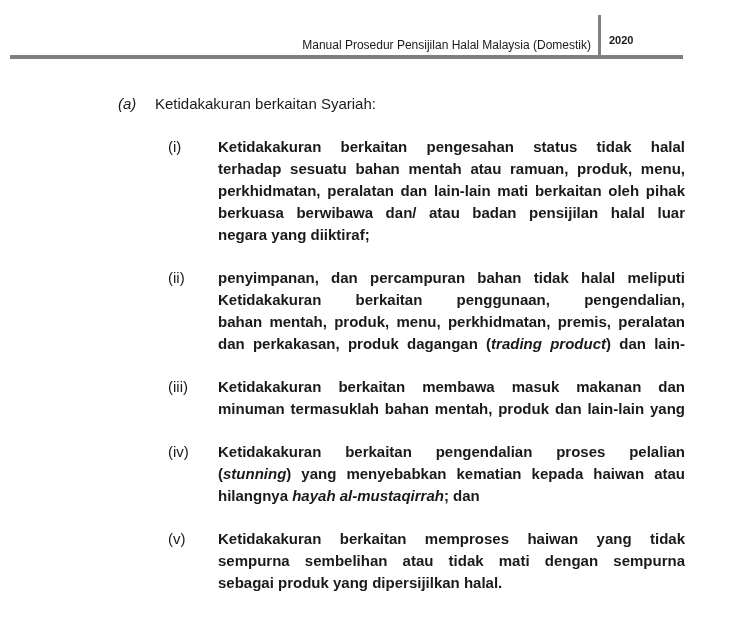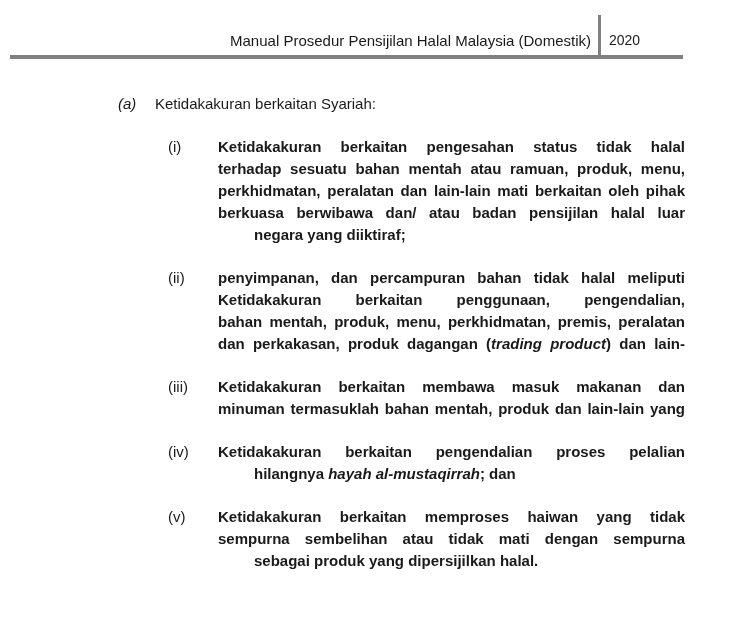--- a/index.html
+++ b/index.html
@@ -21,39 +21,39 @@
     width: 673px;
   }
   .header-row {
     display: flex;
     justify-content: flex-end;
     align-items: flex-end;
     height: 40px;
     margin-top: 15px;
   }
   .header-title {
-    font-size: 15px;
+    font-size: 12px;
     line-height: 19px;
-    padding-bottom: 5px;
     white-space: nowrap;
   }
   .header-separator {
     width: 3px;
     align-self: stretch;
     margin-left: 7px;
     margin-right: 6px;
     background: #808080;
   }
   .header-year {
     width: 76px;
     box-sizing: border-box;
     padding-left: 2px;
     padding-bottom: 5px;
-    font-size: 14px;
+    font-size: 11px;
     line-height: 19px;
+    font-weight: bold;
   }
   .header-rule {
     height: 4px;
     background: #808080;
   }
 
   
   .content {
     position: absolute;
     top: 93px;
@@ -85,21 +85,20 @@
     min-width: 0;
   }
   .line {
     text-align: justify;
     text-align-last: justify;
     font-weight: bold;
   }
   .line.last {
     text-align: right;
     text-align-last: left;
-    margin-left: 36px;
   }
   .it { font-style: italic; }
 </style>
 </head>
 <body>
 
 <div class="page">
 
   <div class="header">
     <div class="header-row">
@@ -139,20 +138,21 @@
           <div class="item-label">(iii)</div>
           <div class="item-text">
             <div class="line"><span>Ketidakakuran berkaitan membawa masuk makanan dan</span></div>
             <div class="line"><span>minuman termasuklah bahan mentah, produk dan lain-lain yang</span></div>
           </div>
         </div>
         <div class="item-row">
           <div class="item-label">(iv)</div>
           <div class="item-text">
             <div class="line"><span>Ketidakakuran berkaitan pengendalian proses pelalian</span></div>
+            <div class="line"><span>(</span><span class="it">stunning</span><span>)  yang menyebabkan kematian kepada haiwan atau</span></div>
             <div class="line last"><span>hilangnya </span><span class="it">hayah al-mustaqirrah</span><span>; dan</span></div>
           </div>
         </div>
         <div class="item-row">
           <div class="item-label">(v)</div>
           <div class="item-text">
             <div class="line"><span>Ketidakakuran berkaitan memproses haiwan yang tidak</span></div>
             <div class="line"><span>sempurna sembelihan atau tidak mati dengan sempurna</span></div>
             <div class="line last"><span>sebagai produk yang dipersijilkan halal.</span></div>
           </div>

